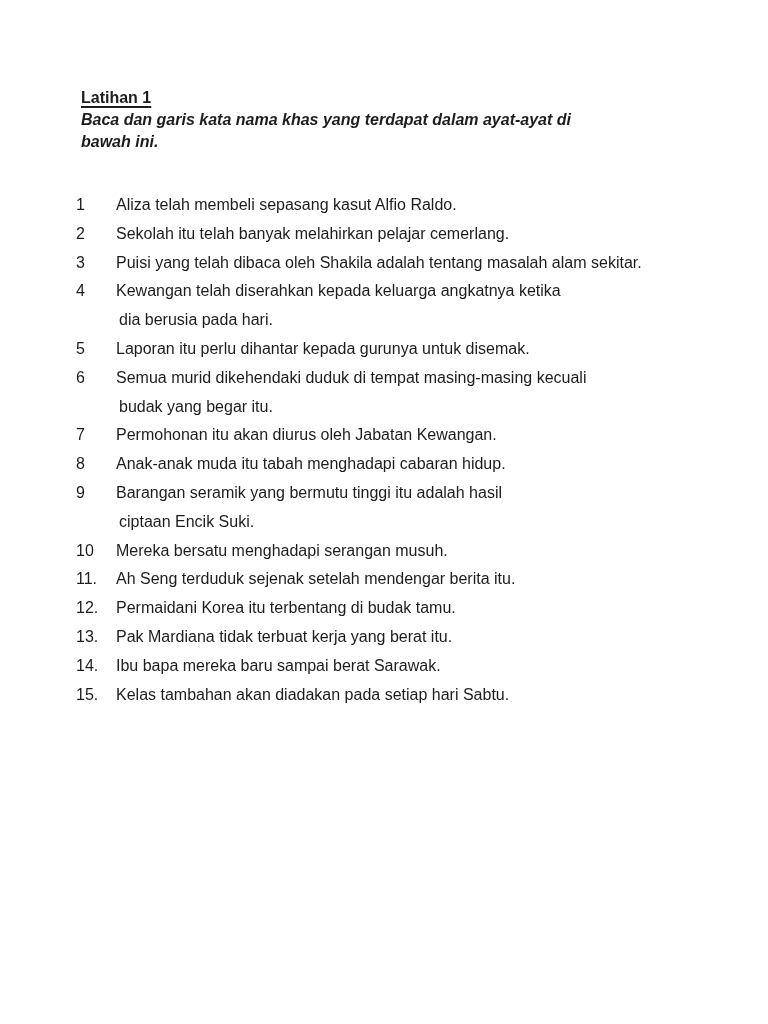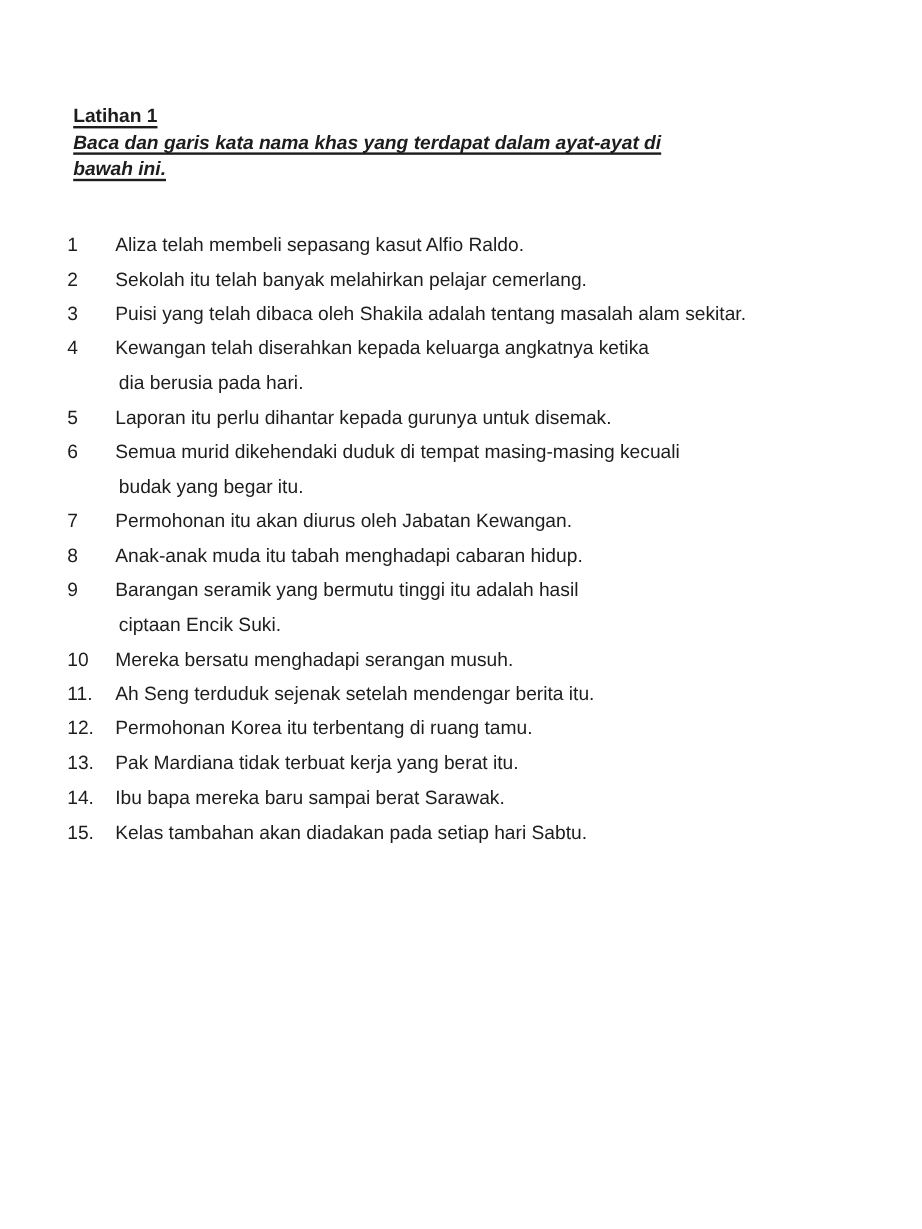--- a/index.html
+++ b/index.html
@@ -1,42 +1,41 @@
 <!DOCTYPE html>
 <html><head>
 <meta charset="utf-8">
 <style>
   html, body { margin: 0; padding: 0; background: #ffffff; }
   .page {
     position: relative;
     width: 768px;
     height: 856px;
     box-sizing: border-box;
-    padding: 87px 40px 0 56px;
+    padding: 87px 40px 0 76px;
     background: #ffffff;
     font-family: "Liberation Sans", "DejaVu Sans", sans-serif;
     color: #1d1d1d;
     overflow: hidden;
   }
   .header {
     margin-left: 5px;
     font-size: 16px;
     font-weight: bold;
     line-height: 22px;
   }
   .title {
     width: max-content;
     text-decoration: underline;
     text-decoration-thickness: 2px;
     text-underline-offset: 3px;
   }
   .instruction { font-style: italic; }
   .instruction .instr-line {
     width: max-content;
-    text-decoration: underline;
     text-decoration-thickness: 2px;
     text-underline-offset: 3px;
   }
   .list {
     margin-top: 38px;
     font-size: 16px;
     line-height: 28.8px;
   }
   .row { display: flex; }
   .num { flex: 0 0 40px; width: 40px; }
@@ -106,21 +105,21 @@
       <div class="row">
         <span class="num">10</span>
         <span class="text">Mereka bersatu menghadapi serangan musuh.</span>
       </div>
       <div class="row">
         <span class="num">11.</span>
         <span class="text">Ah Seng terduduk sejenak setelah mendengar berita itu.</span>
       </div>
       <div class="row">
         <span class="num">12.</span>
-        <span class="text">Permohonan Korea itu terbentang di ruang tamu.</span>
+        <span class="text">Permaidani Korea itu terbentang di budak tamu.</span>
       </div>
       <div class="row">
         <span class="num">13.</span>
         <span class="text">Pak Mardiana tidak terbuat kerja yang berat itu.</span>
       </div>
       <div class="row">
         <span class="num">14.</span>
         <span class="text">Ibu bapa mereka baru sampai berat Sarawak.</span>
       </div>
       <div class="row">

